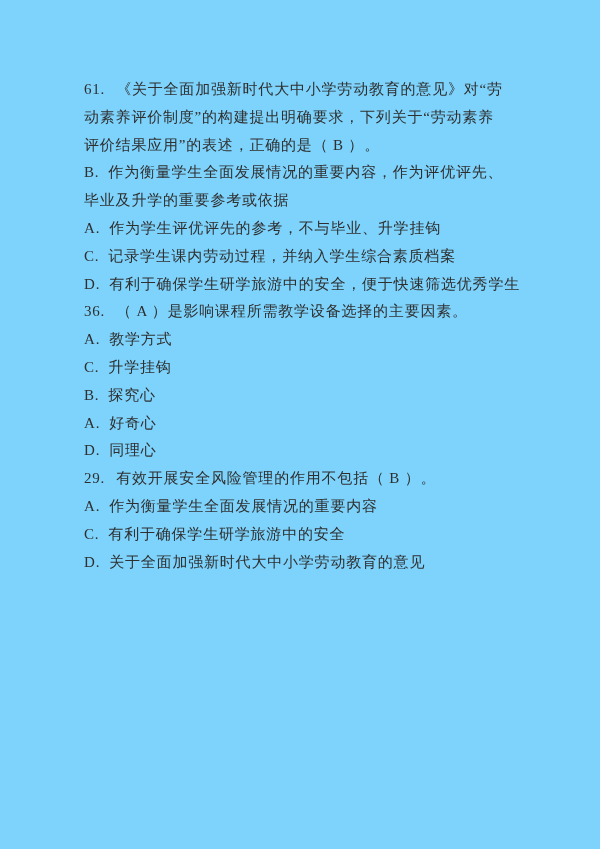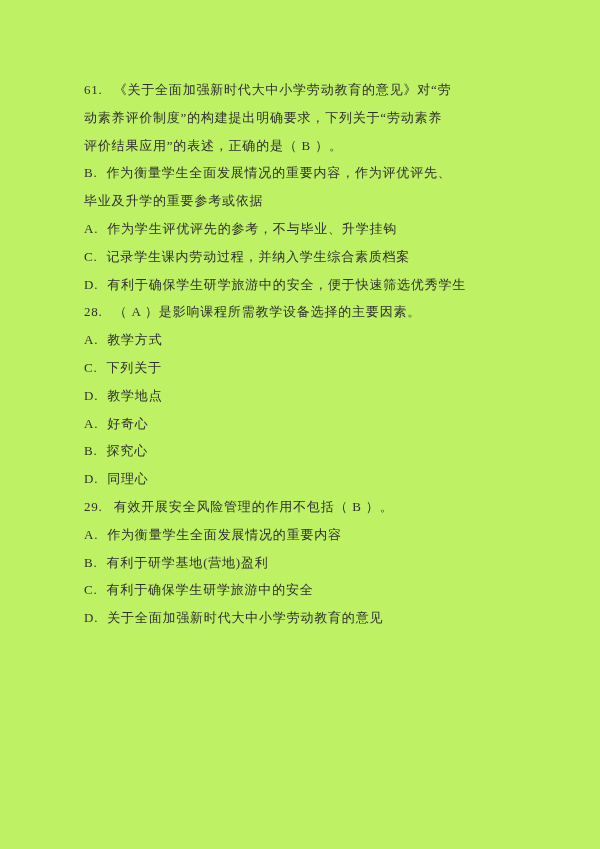--- a/index.html
+++ b/index.html
@@ -9,24 +9,24 @@
   }
   body {
     width: 600px;
     height: 849px;
     overflow: hidden;
   }
   .page {
     box-sizing: border-box;
     width: 600px;
     height: 849px;
-    background: #bef264;
+    background: #7dd3fc;
     padding: 76px 80px 0 84px;
     font-family: "Liberation Serif", "DejaVu Serif", serif;
-    font-size: 13px;
+    font-size: 15px;
     line-height: 27.8px;
     letter-spacing: 0.8px;
     color: #2f2f2f;
   }
   .question { margin: 0; }
   .stem, .option {
     margin: 0;
     text-align: justify;
   }
   .qnum {
@@ -51,33 +51,31 @@
 动素养评价制度”的构建提出明确要求，下列关于“劳动素养
 评价结果应用”的表述，正确的是（ B ）。</span></p>
     <p class="option"><span class="olabel">B.</span><span class="otext">作为衡量学生全面发展情况的重要内容，作为评优评先、
 毕业及升学的重要参考或依据</span></p>
     <p class="option"><span class="olabel">A.</span><span class="otext">作为学生评优评先的参考，不与毕业、升学挂钩</span></p>
     <p class="option"><span class="olabel">C.</span><span class="otext">记录学生课内劳动过程，并纳入学生综合素质档案</span></p>
     <p class="option"><span class="olabel">D.</span><span class="otext">有利于确保学生研学旅游中的安全，便于快速筛选优秀学生</span></p>
   </section>
 
   <section class="question">
-    <p class="stem"><span class="qnum">28.</span><span class="qtext">（ A ）是影响课程所需教学设备选择的主要因素。</span></p>
+    <p class="stem"><span class="qnum">36.</span><span class="qtext">（ A ）是影响课程所需教学设备选择的主要因素。</span></p>
     <p class="option"><span class="olabel">A.</span><span class="otext">教学方式</span></p>
-    <p class="option"><span class="olabel">C.</span><span class="otext">下列关于</span></p>
-    <p class="option"><span class="olabel">D.</span><span class="otext">教学地点</span></p>
+    <p class="option"><span class="olabel">C.</span><span class="otext">升学挂钩</span></p>
   </section>
 
   <section class="question">
+    <p class="option"><span class="olabel">B.</span><span class="otext">探究心</span></p>
     <p class="option"><span class="olabel">A.</span><span class="otext">好奇心</span></p>
-    <p class="option"><span class="olabel">B.</span><span class="otext">探究心</span></p>
     <p class="option"><span class="olabel">D.</span><span class="otext">同理心</span></p>
   </section>
 
   <section class="question">
     <p class="stem"><span class="qnum">29.</span><span class="qtext">有效开展安全风险管理的作用不包括（ B ）。</span></p>
     <p class="option"><span class="olabel">A.</span><span class="otext">作为衡量学生全面发展情况的重要内容</span></p>
-    <p class="option"><span class="olabel">B.</span><span class="otext">有利于研学基地(营地)盈利</span></p>
     <p class="option"><span class="olabel">C.</span><span class="otext">有利于确保学生研学旅游中的安全</span></p>
     <p class="option"><span class="olabel">D.</span><span class="otext">关于全面加强新时代大中小学劳动教育的意见</span></p>
   </section>
 
 </div>
 
 </body></html>

